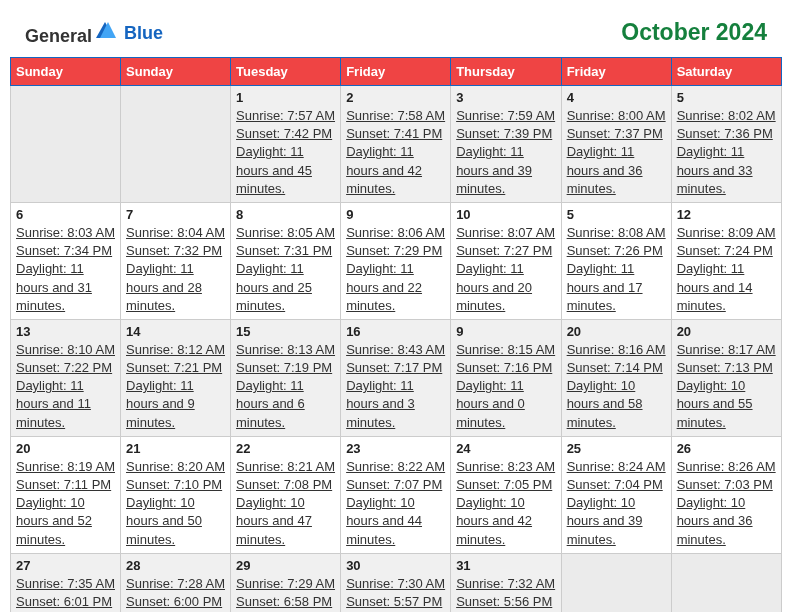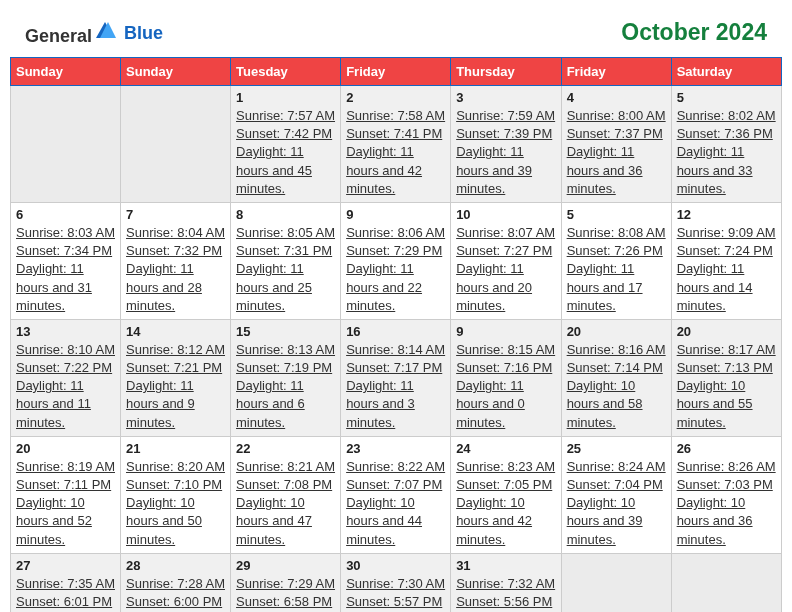--- a/index.html
+++ b/index.html
@@ -197,21 +197,21 @@
 Daylight: 11 hours and 20 minutes.</div>
         </td>
         <td>
           <span class="day-number">5</span>
           <div class="day-info">Sunrise: 8:08 AM
 Sunset: 7:26 PM
 Daylight: 11 hours and 17 minutes.</div>
         </td>
         <td>
           <span class="day-number">12</span>
-          <div class="day-info">Sunrise: 9:09 AM
+          <div class="day-info">Sunrise: 8:09 AM
 Sunset: 7:24 PM
 Daylight: 11 hours and 14 minutes.</div>
         </td>
       </tr>
       <tr class="row-shaded">
         <td>
           <span class="day-number">13</span>
           <div class="day-info">Sunrise: 8:10 AM
 Sunset: 7:22 PM
 Daylight: 11 hours and 11 minutes.</div>
@@ -223,21 +223,21 @@
 Daylight: 11 hours and 9 minutes.</div>
         </td>
         <td>
           <span class="day-number">15</span>
           <div class="day-info">Sunrise: 8:13 AM
 Sunset: 7:19 PM
 Daylight: 11 hours and 6 minutes.</div>
         </td>
         <td>
           <span class="day-number">16</span>
-          <div class="day-info">Sunrise: 8:14 AM
+          <div class="day-info">Sunrise: 8:43 AM
 Sunset: 7:17 PM
 Daylight: 11 hours and 3 minutes.</div>
         </td>
         <td>
           <span class="day-number">9</span>
           <div class="day-info">Sunrise: 8:15 AM
 Sunset: 7:16 PM
 Daylight: 11 hours and 0 minutes.</div>
         </td>
         <td>

